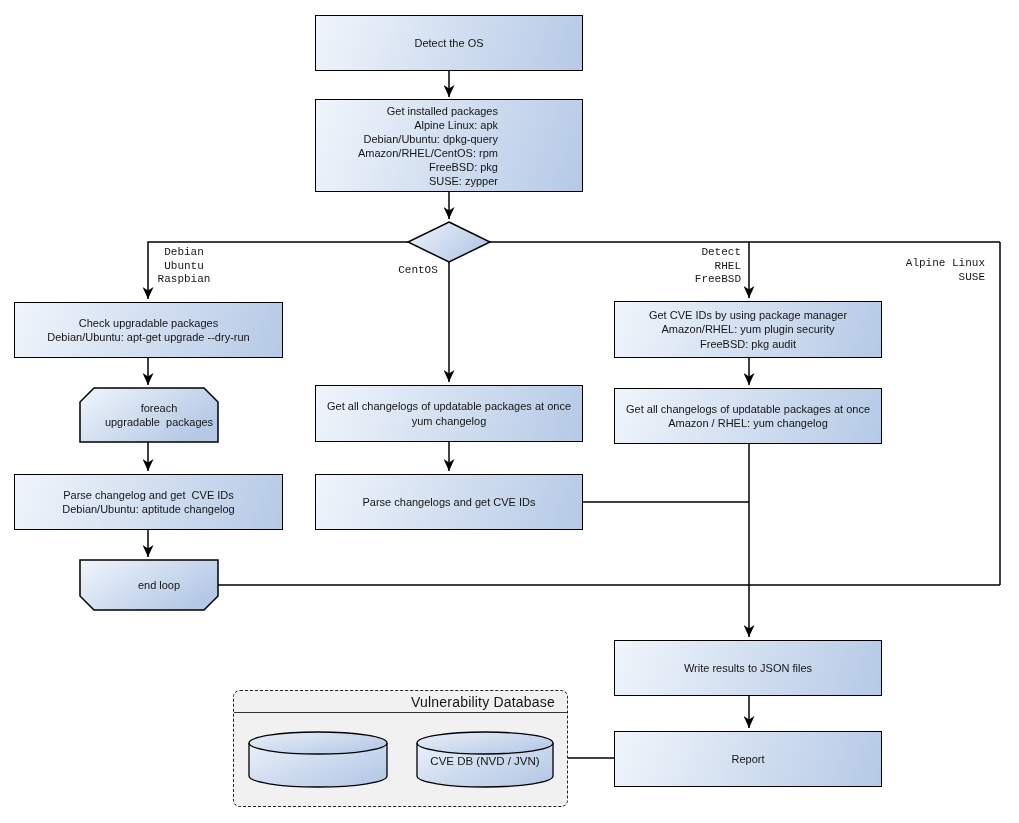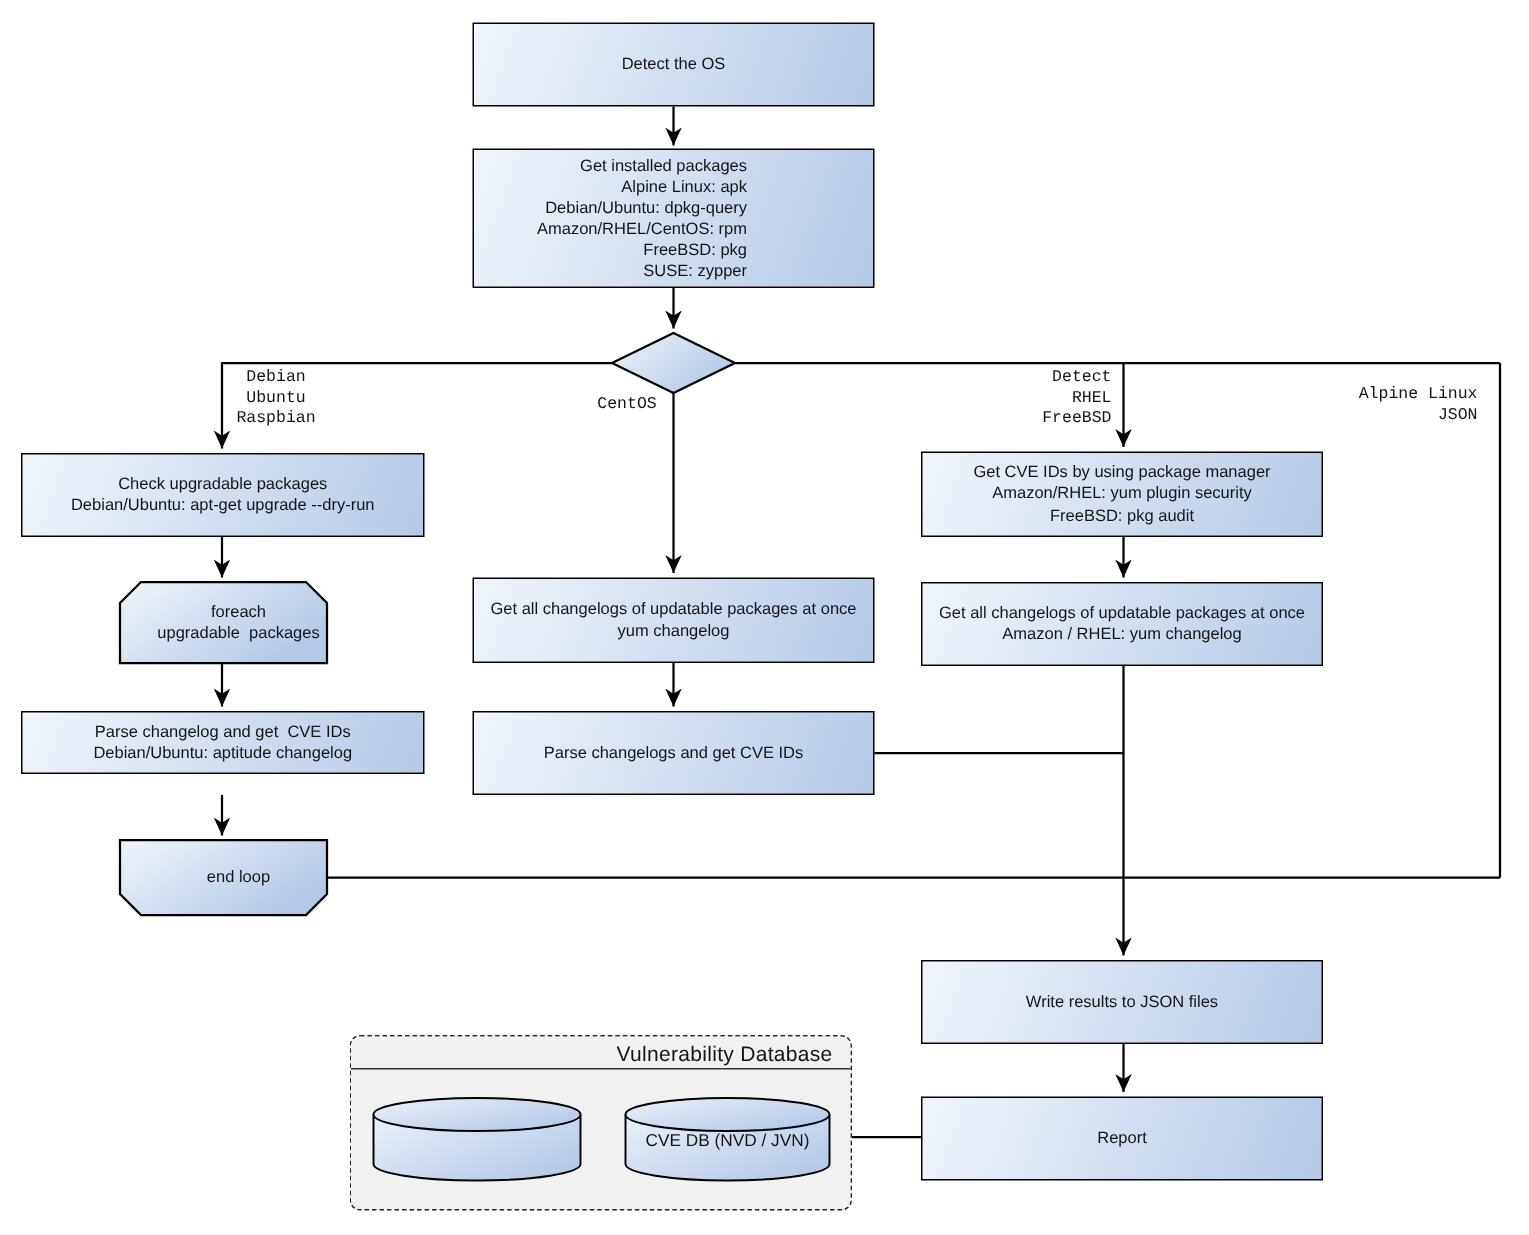--- a/index.html
+++ b/index.html
@@ -122,21 +122,21 @@
   <div class="node" style="left:14px;top:302px;width:269px;height:56px">
     <div class="line">Check upgradable packages</div>
     <div class="line">Debian/Ubuntu: apt-get upgrade --dry-run</div>
   </div>
 
   <div class="shape-text" style="left:80px;top:388px;width:138px;height:54px">
     <div class="line">foreach</div>
     <div class="line">upgradable  packages</div>
   </div>
 
-  <div class="node" style="left:14px;top:474px;width:269px;height:42px">
+  <div class="node" style="left:14px;top:474px;width:269px;height:56px">
     <div class="line">Parse changelog and get  CVE IDs</div>
     <div class="line">Debian/Ubuntu: aptitude changelog</div>
   </div>
 
   <div class="shape-text" style="left:80px;top:560px;width:138px;height:50px">
     <div class="line">end loop</div>
   </div>
 
   <div class="node" style="left:315px;top:385px;width:268px;height:57px">
     <div class="line">Get all changelogs of updatable packages at once</div>
@@ -177,18 +177,18 @@
   </div>
 
   <div class="blabel right" style="left:655px;top:246px;width:86px">
     <div class="line">Detect</div>
     <div class="line">RHEL</div>
     <div class="line">FreeBSD</div>
   </div>
 
   <div class="blabel right" style="left:895px;top:257px;width:90px">
     <div class="line">Alpine Linux</div>
-    <div class="line">JSON</div>
+    <div class="line">SUSE</div>
   </div>
 
   <div class="cyl-label" style="left:419px;top:748px;width:132px;height:26px">CVE DB (NVD / JVN)</div>
 
 </div>
 
 </body></html>

